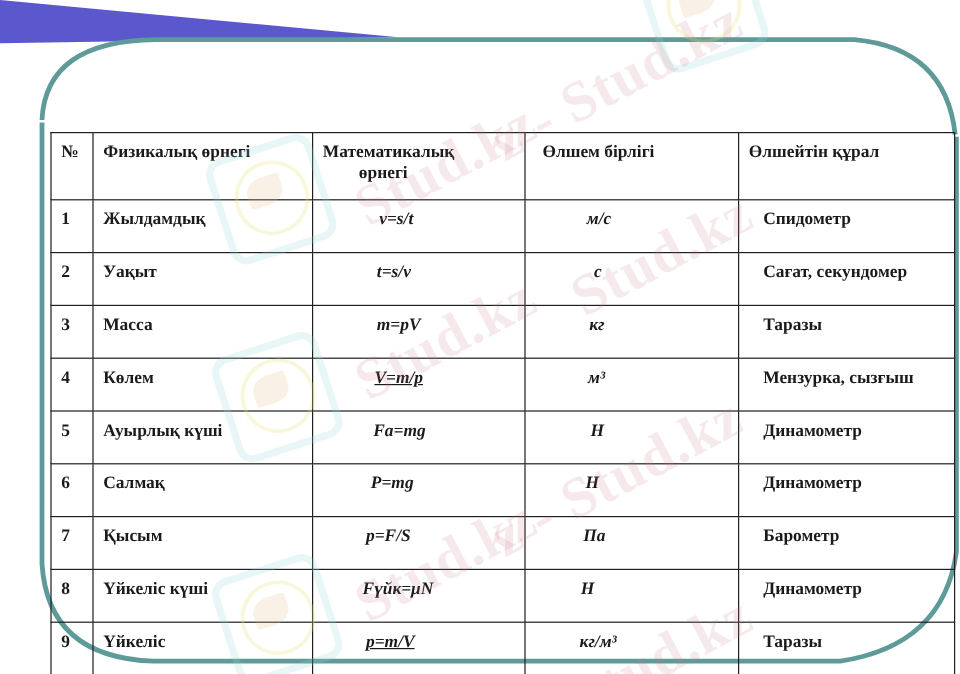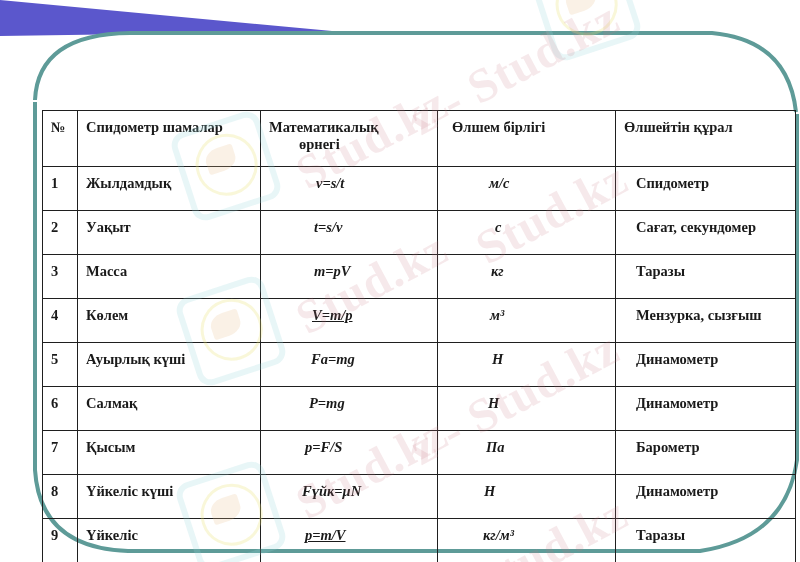--- a/index.html
+++ b/index.html
@@ -158,21 +158,21 @@
       <colgroup>
         <col class="c-num">
           <col class="c-name">
           <col class="c-formula">
           <col class="c-unit">
           <col class="c-tool">
       </colgroup>
       <thead>
         <tr class="header-row">
           <th class="cell-num">№</th>
-          <th class="cell-name">Спидометр шамалар</th>
+          <th class="cell-name">Физикалық өрнегі</th>
           <th class="h-formula">
             <span>Математикалық</span>
             <span class="line2">өрнегі</span>
           </th>
           <th class="h-unit">Өлшем бірлігі</th>
           <th class="h-tool">Өлшейтін құрал</th>
         </tr>
       </thead>
       <tbody>
         <tr class="data-row tablebody-row-1">

